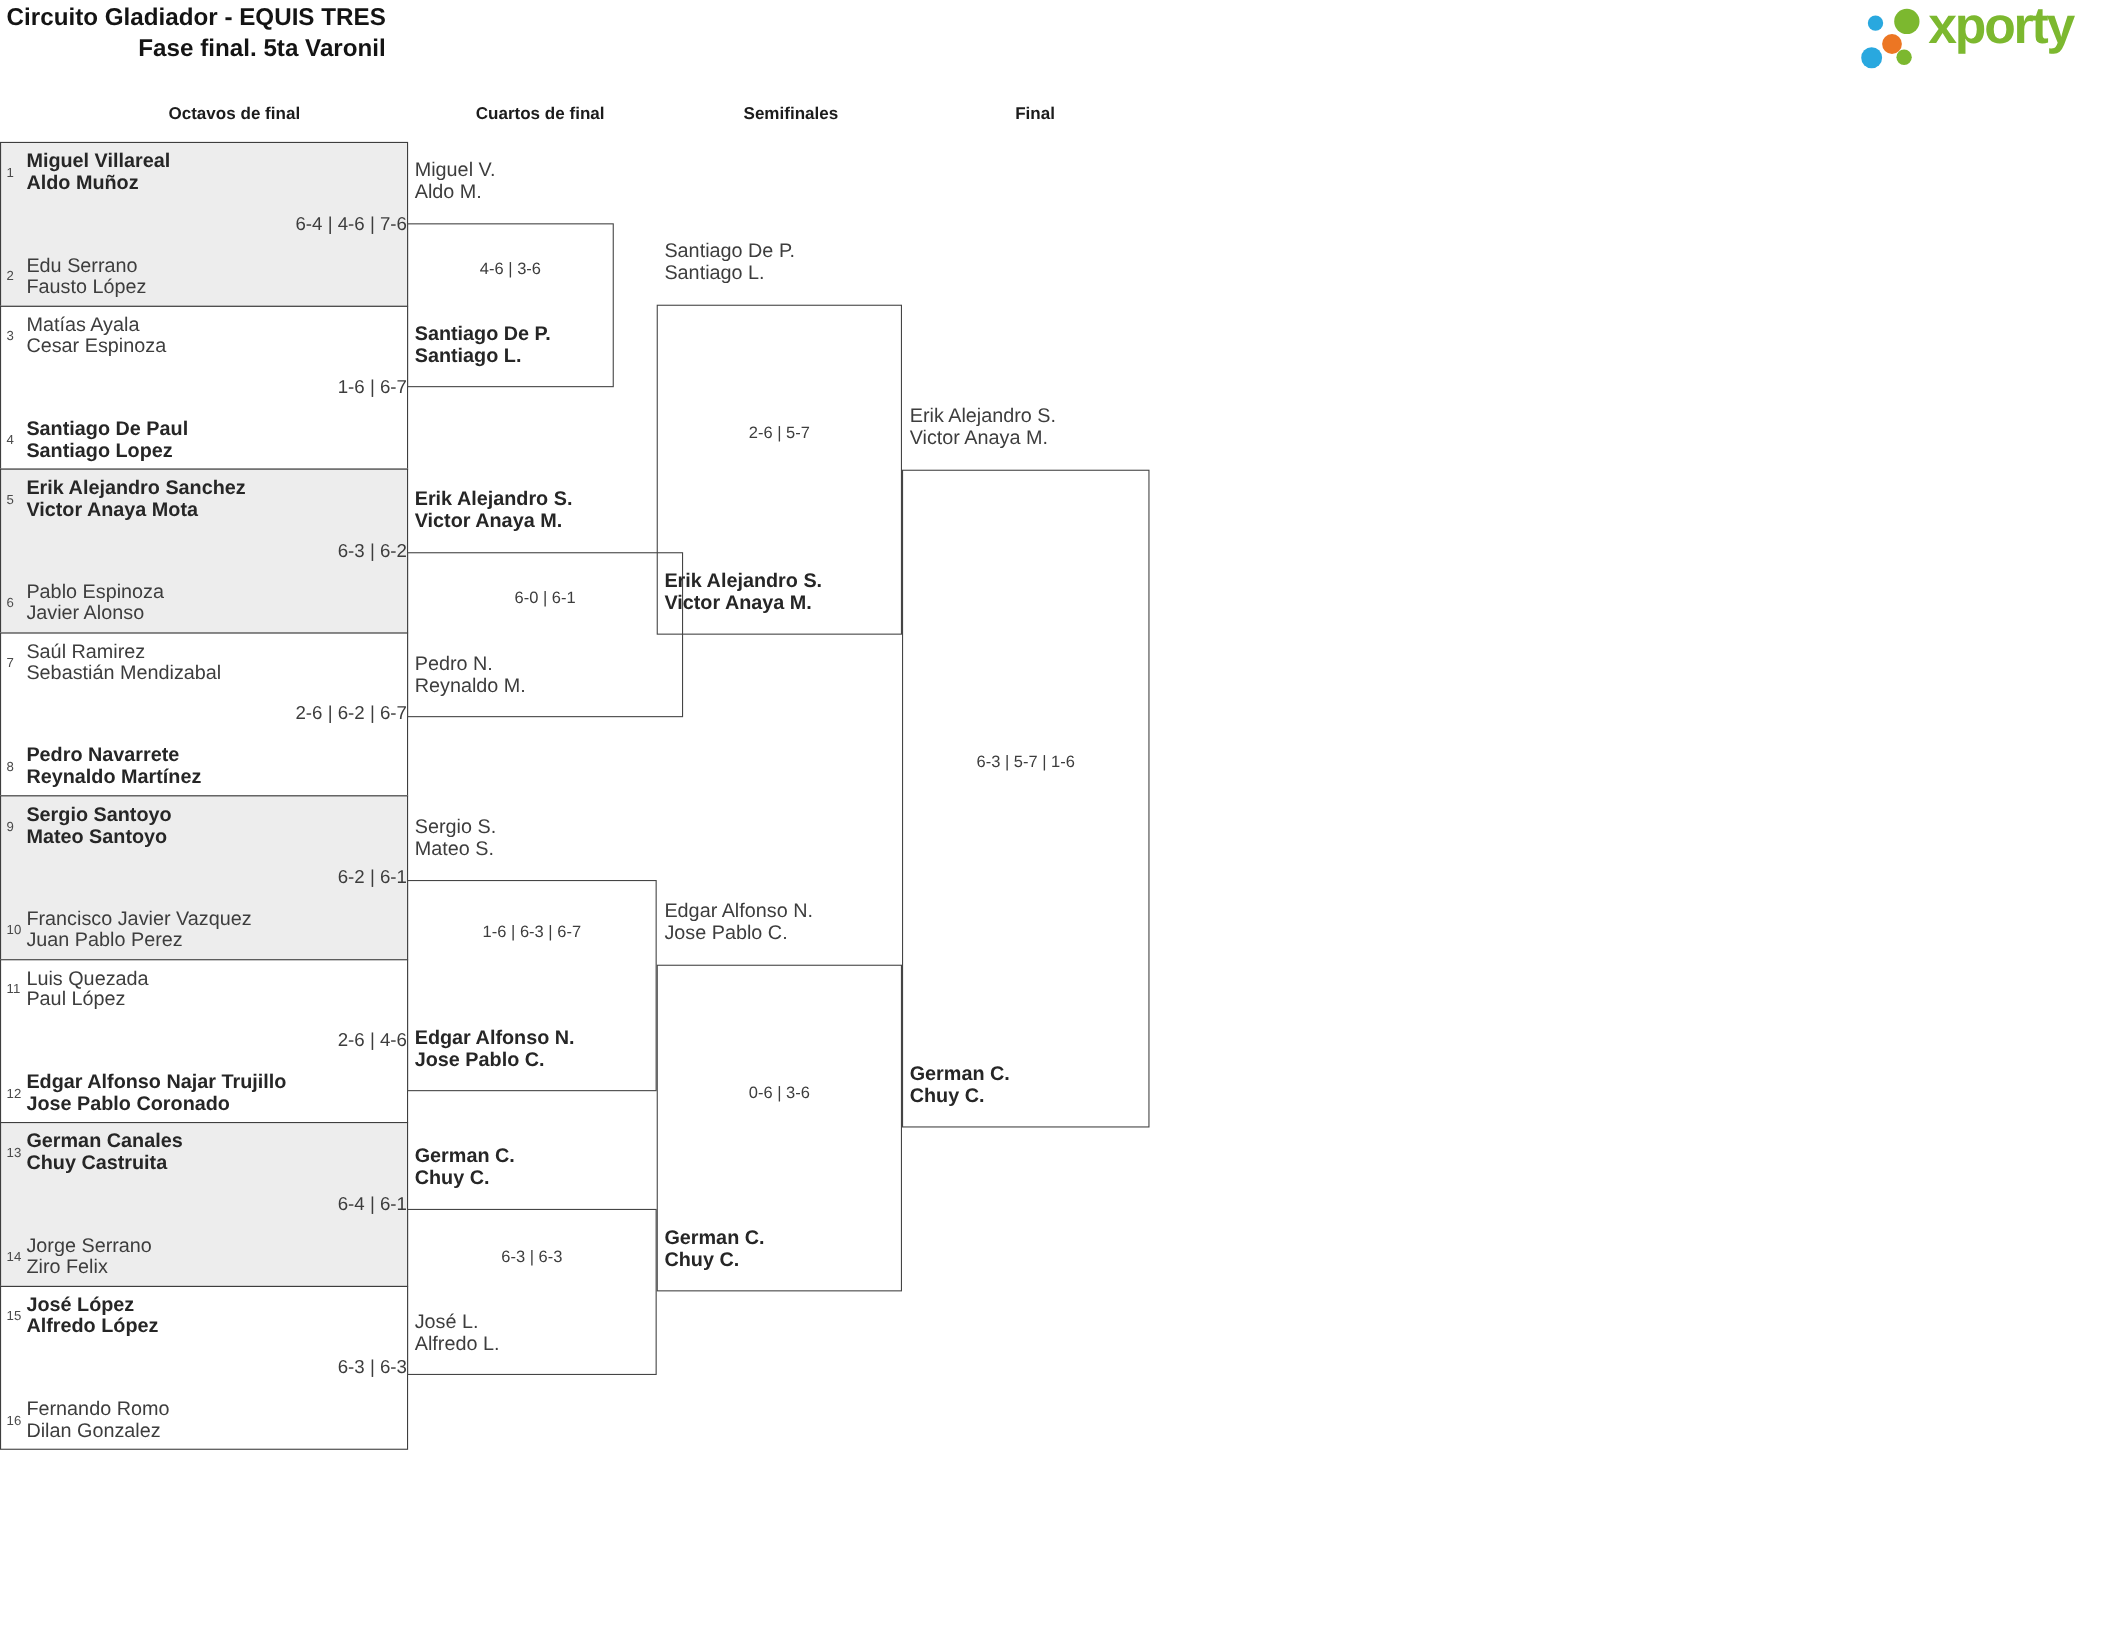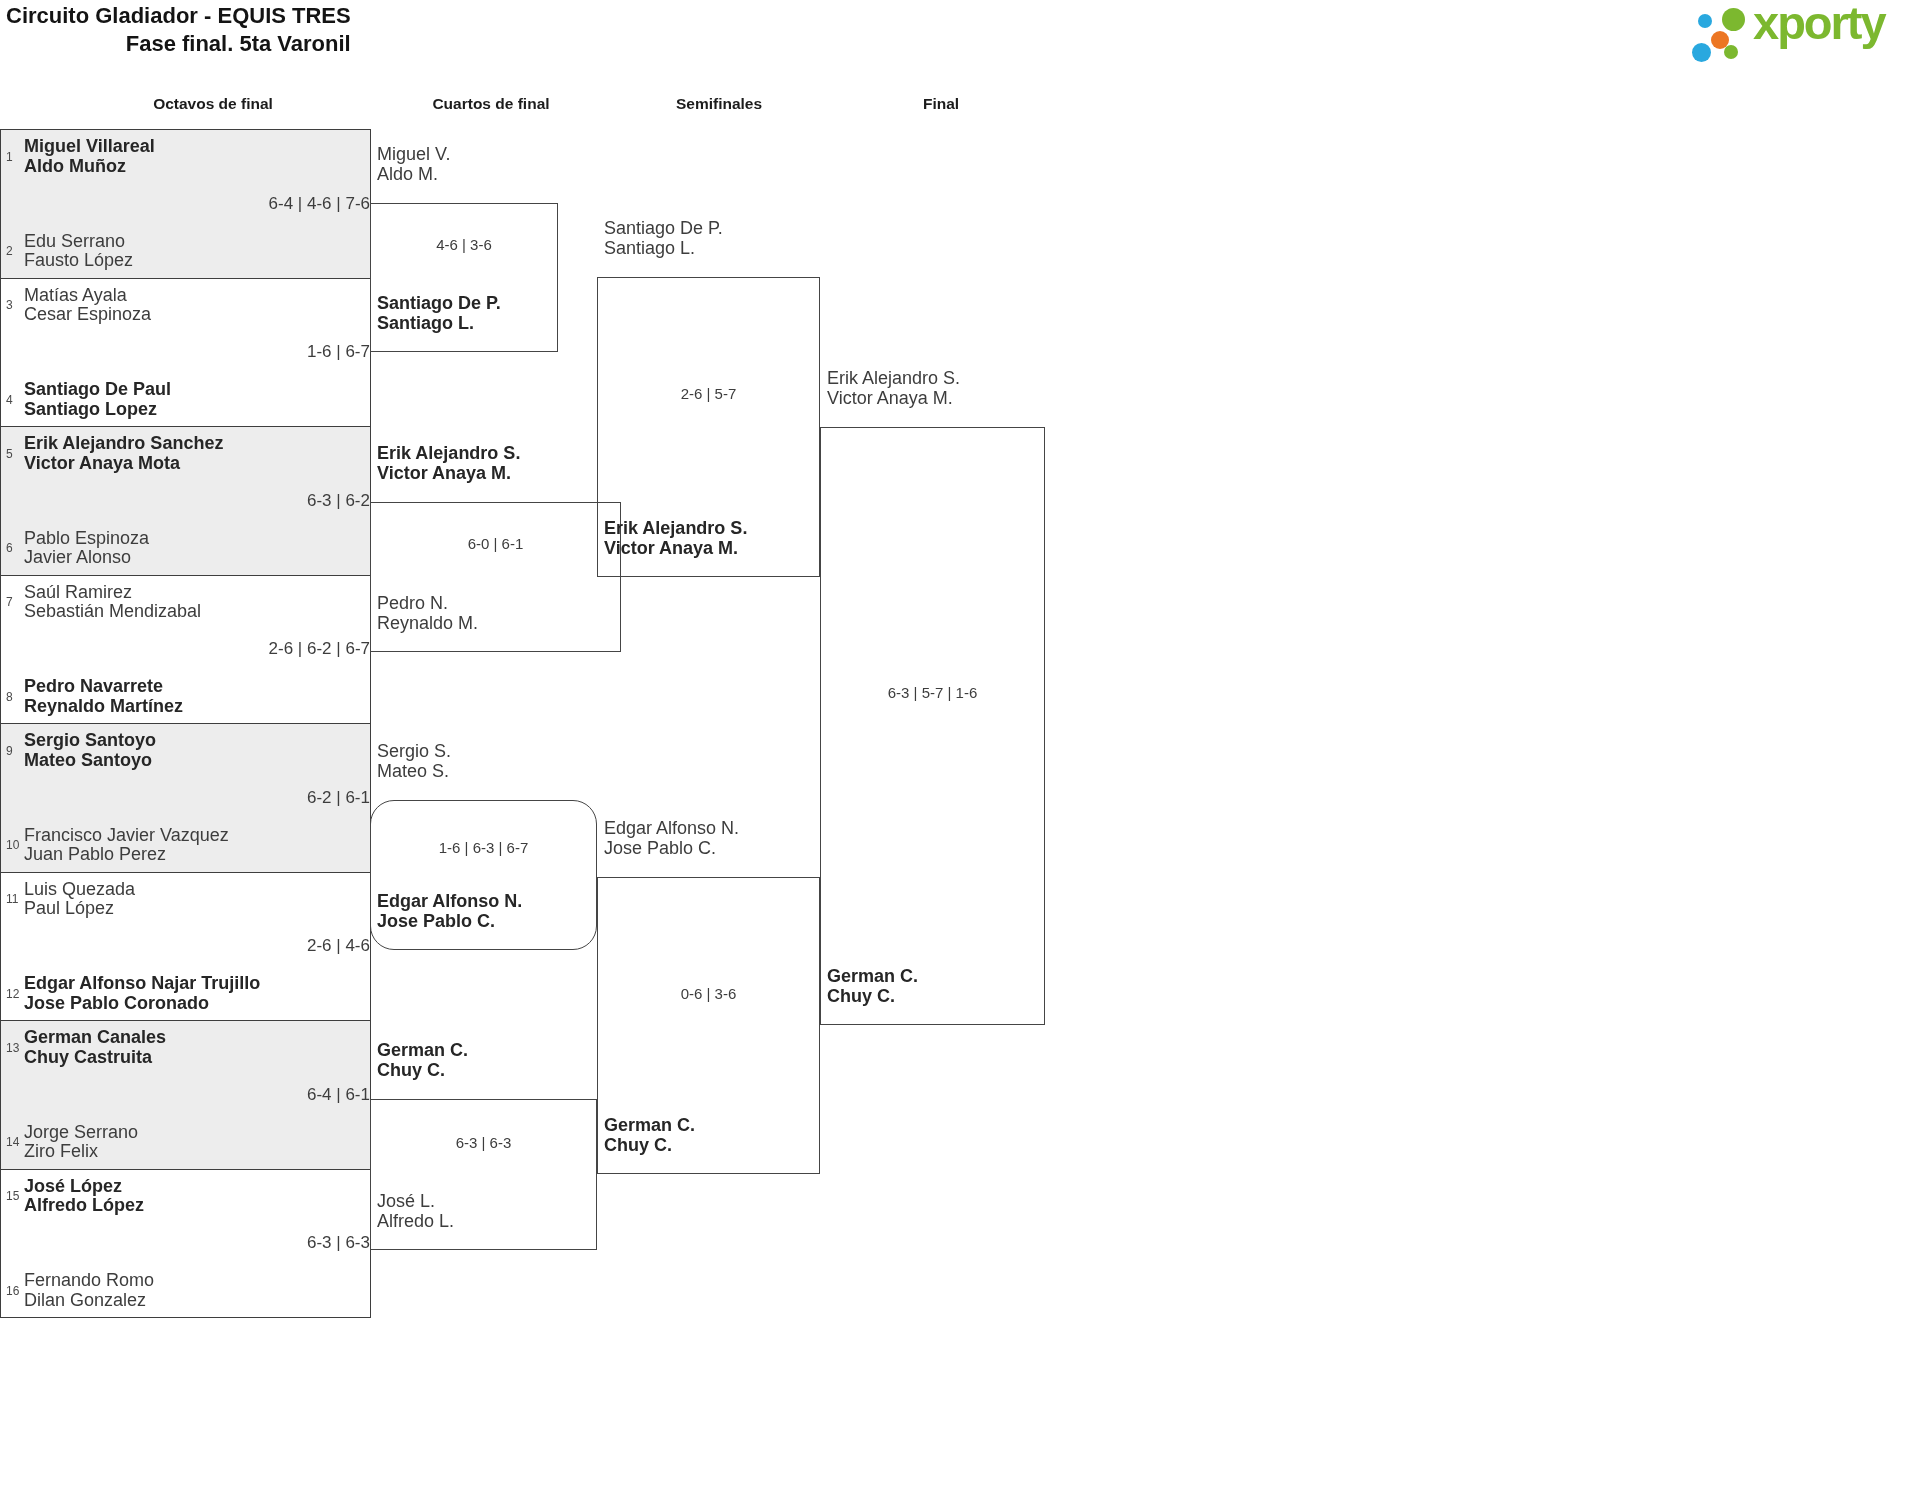--- a/index.html
+++ b/index.html
@@ -239,21 +239,21 @@
     <div class="inwin">
       <div class="n">Pedro N.</div>
       <div class="n">Reynaldo M.</div>
     </div>
   </div>
 
   <div class="feed" style="left:377px;top:742px;">
     <div class="n">Sergio S.</div>
     <div class="n">Mateo S.</div>
   </div>
-  <div class="rbox" style="left:370px;top:800px;width:227px;height:150px;border-radius:24px;">
+  <div class="rbox" style="left:370px;top:800px;width:227px;height:192px;">
     <div class="rscore" style="top:38px;">1-6 | 6-3 | 6-7</div>
     <div class="inwin">
       <div class="n b">Edgar Alfonso N.</div>
       <div class="n b">Jose Pablo C.</div>
     </div>
   </div>
 
   <div class="feed" style="left:377px;top:1041px;">
     <div class="n b">German C.</div>
     <div class="n b">Chuy C.</div>

